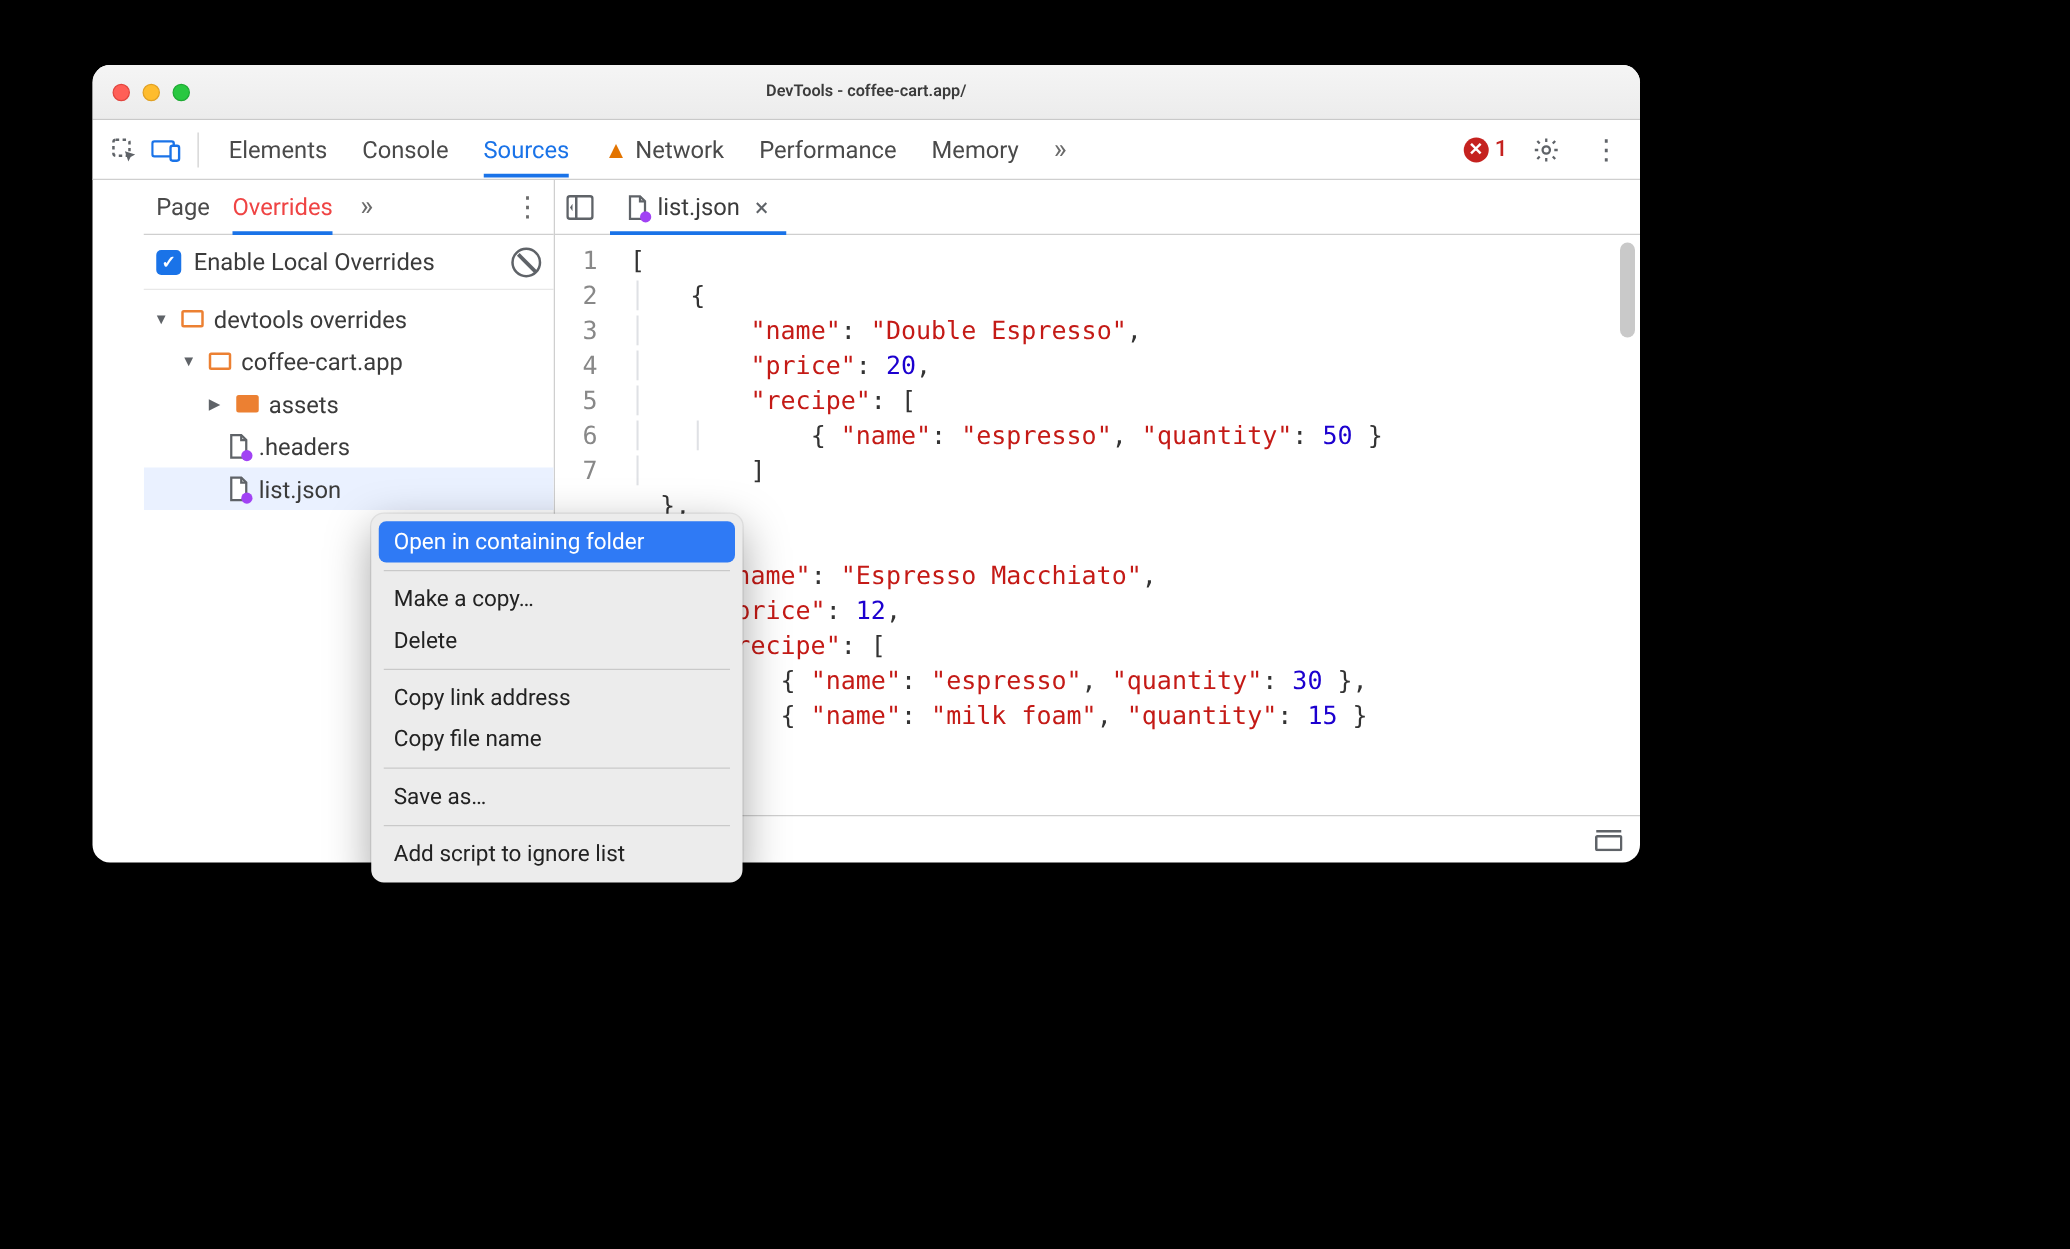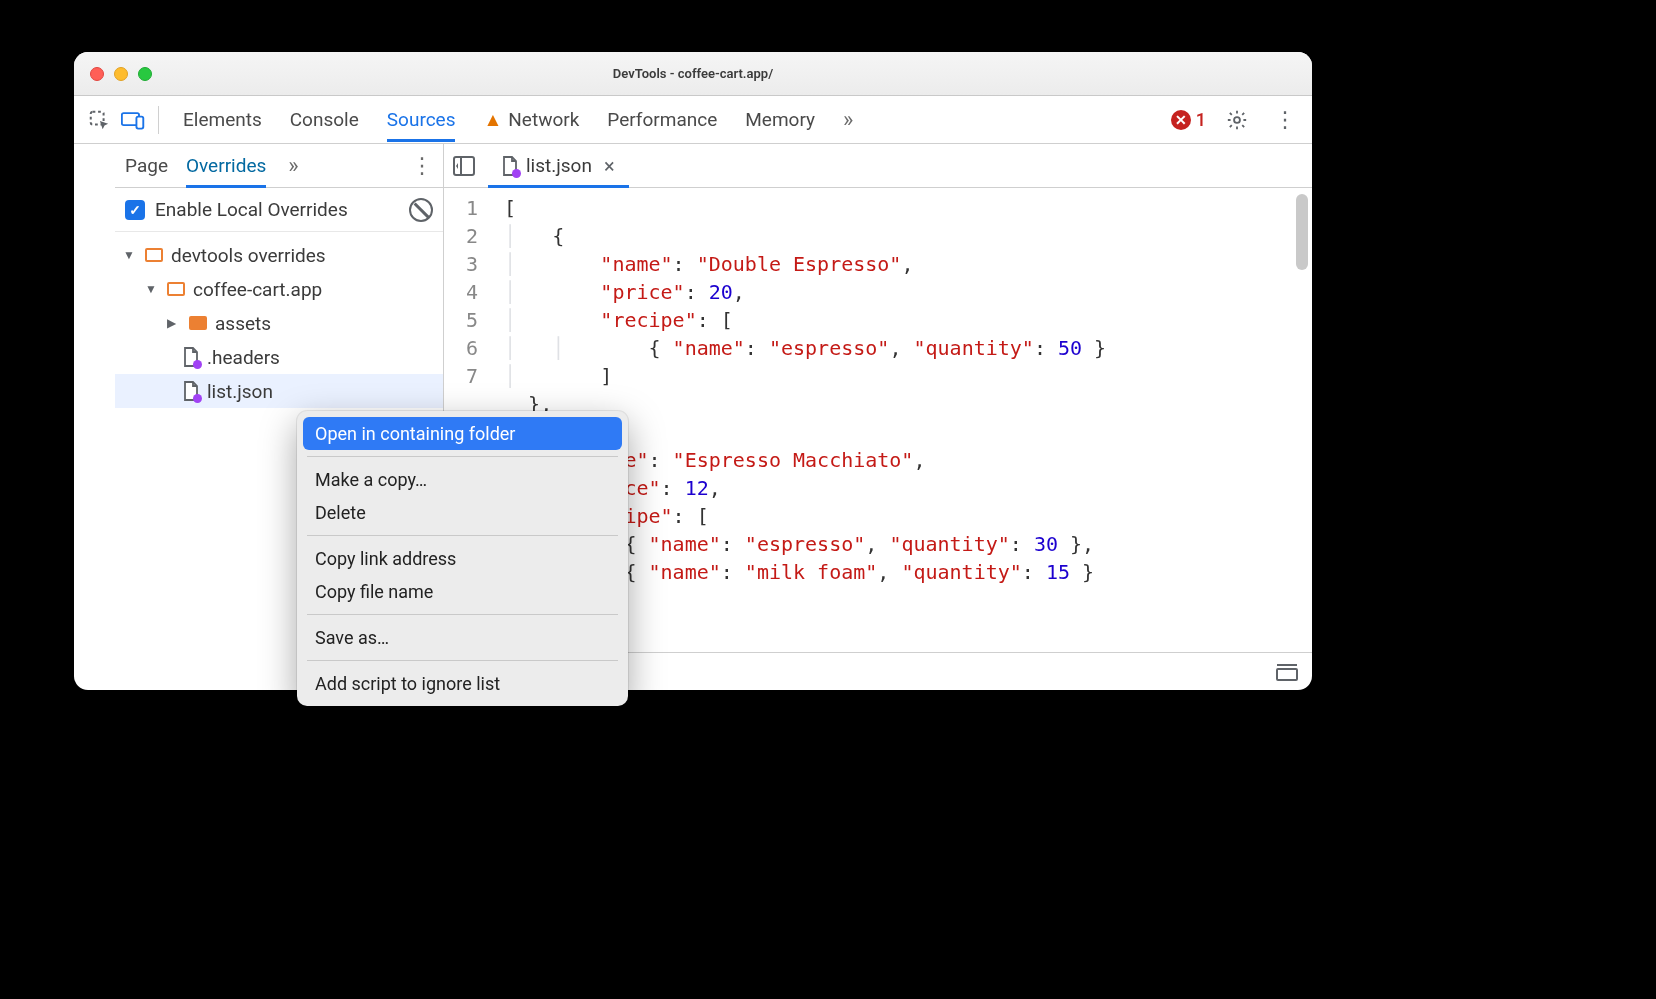--- a/index.html
+++ b/index.html
@@ -63,21 +63,21 @@
   .err-badge { display:flex; align-items:center; gap:5px; font-size:18px; color:#c5221f; font-weight:500; }
   .err-circle { width:20px; height:20px; border-radius:50%; background:#c5221f; color:#fff; display:flex; align-items:center; justify-content:center; font-size:14px; font-weight:700; }
   
   .content { flex:1; display:flex; min-height:0; }
   .left-pane { width:370px; border-right:1px solid #cfcfcf; display:flex; flex-direction:column;padding-left:41px; }
   .left-tabs {
     height:44px; display:flex; align-items:center; padding:0 10px; gap:18px;
     font-size:19px; color:#4a4a4a; border-bottom:1px solid #cfcfcf;
   }
   .left-tab { position:relative; cursor:pointer; padding:8px 0; }
-  .left-tab.active { color:#0369a1; }
+  .left-tab.active { color:#ef4444; }
   .left-tab.active::after { content:""; position:absolute; left:0; right:0; bottom:-3px; height:3px; background:#1a73e8; }
   .left-more { margin-left:4px; color:#6b6b6b; font-size:22px; letter-spacing:-6px;}
   .left-kebab { margin-left:auto; font-size:22px; color:#6b6b6b; }
   .overrides-opt {
     height:44px; display:flex; align-items:center; padding:0 10px; gap:10px;
     font-size:19px; color:#3b3b3b; border-bottom:1px solid #e8e8e8;
   }
   .checkbox { width:20px; height:20px; border-radius:4px; background:#1a73e8; display:flex; align-items:center; justify-content:center; color:#fff; font-size:14px; font-weight:700;}
   .forbid { margin-left:auto; width:24px; height:24px; border-radius:50%; border:2.5px solid #5f6368; position:relative; }
   .forbid::after { content:""; position:absolute; width:100%; height:2.5px; background:#5f6368; top:50%; left:0; transform:rotate(45deg) translateY(-1.2px); }
@@ -109,21 +109,21 @@
   .num { color:#1c00cf;text-align:center; }
   .pun { color:#333; }
   .scroll-thumb { position:absolute; right:4px; top:6px; width:12px; height:76px; background:#c9c9c9; border-radius:6px; }
   .statusbar { height:38px; border-top:1px solid #cfcfcf; display:flex; align-items:center; padding:0 14px; font-size:19px; color:#3b3b3b;}
   .statusbar .right { margin-left:auto; color:#5f6368; }
   
   .context-menu {
     position:absolute;
     left:297px;
     top:411px;
-    width:331px;
+    width:297px;
     background:#ececec;
     border-radius:10px;
     box-shadow: 0 12px 36px rgba(0,0,0,0.35), 0 0 0 1px rgba(0,0,0,0.08);
     padding:6px;
     font-size:18px;
     color:#222;
   }
   .cm-item { padding:6px 12px; border-radius:6px; cursor:pointer; }
   .cm-item.highlight { background:#2f7af5; color:#fff; }
   .cm-sep { height:1px; background:#c9c9c9; margin:6px 4px; }

